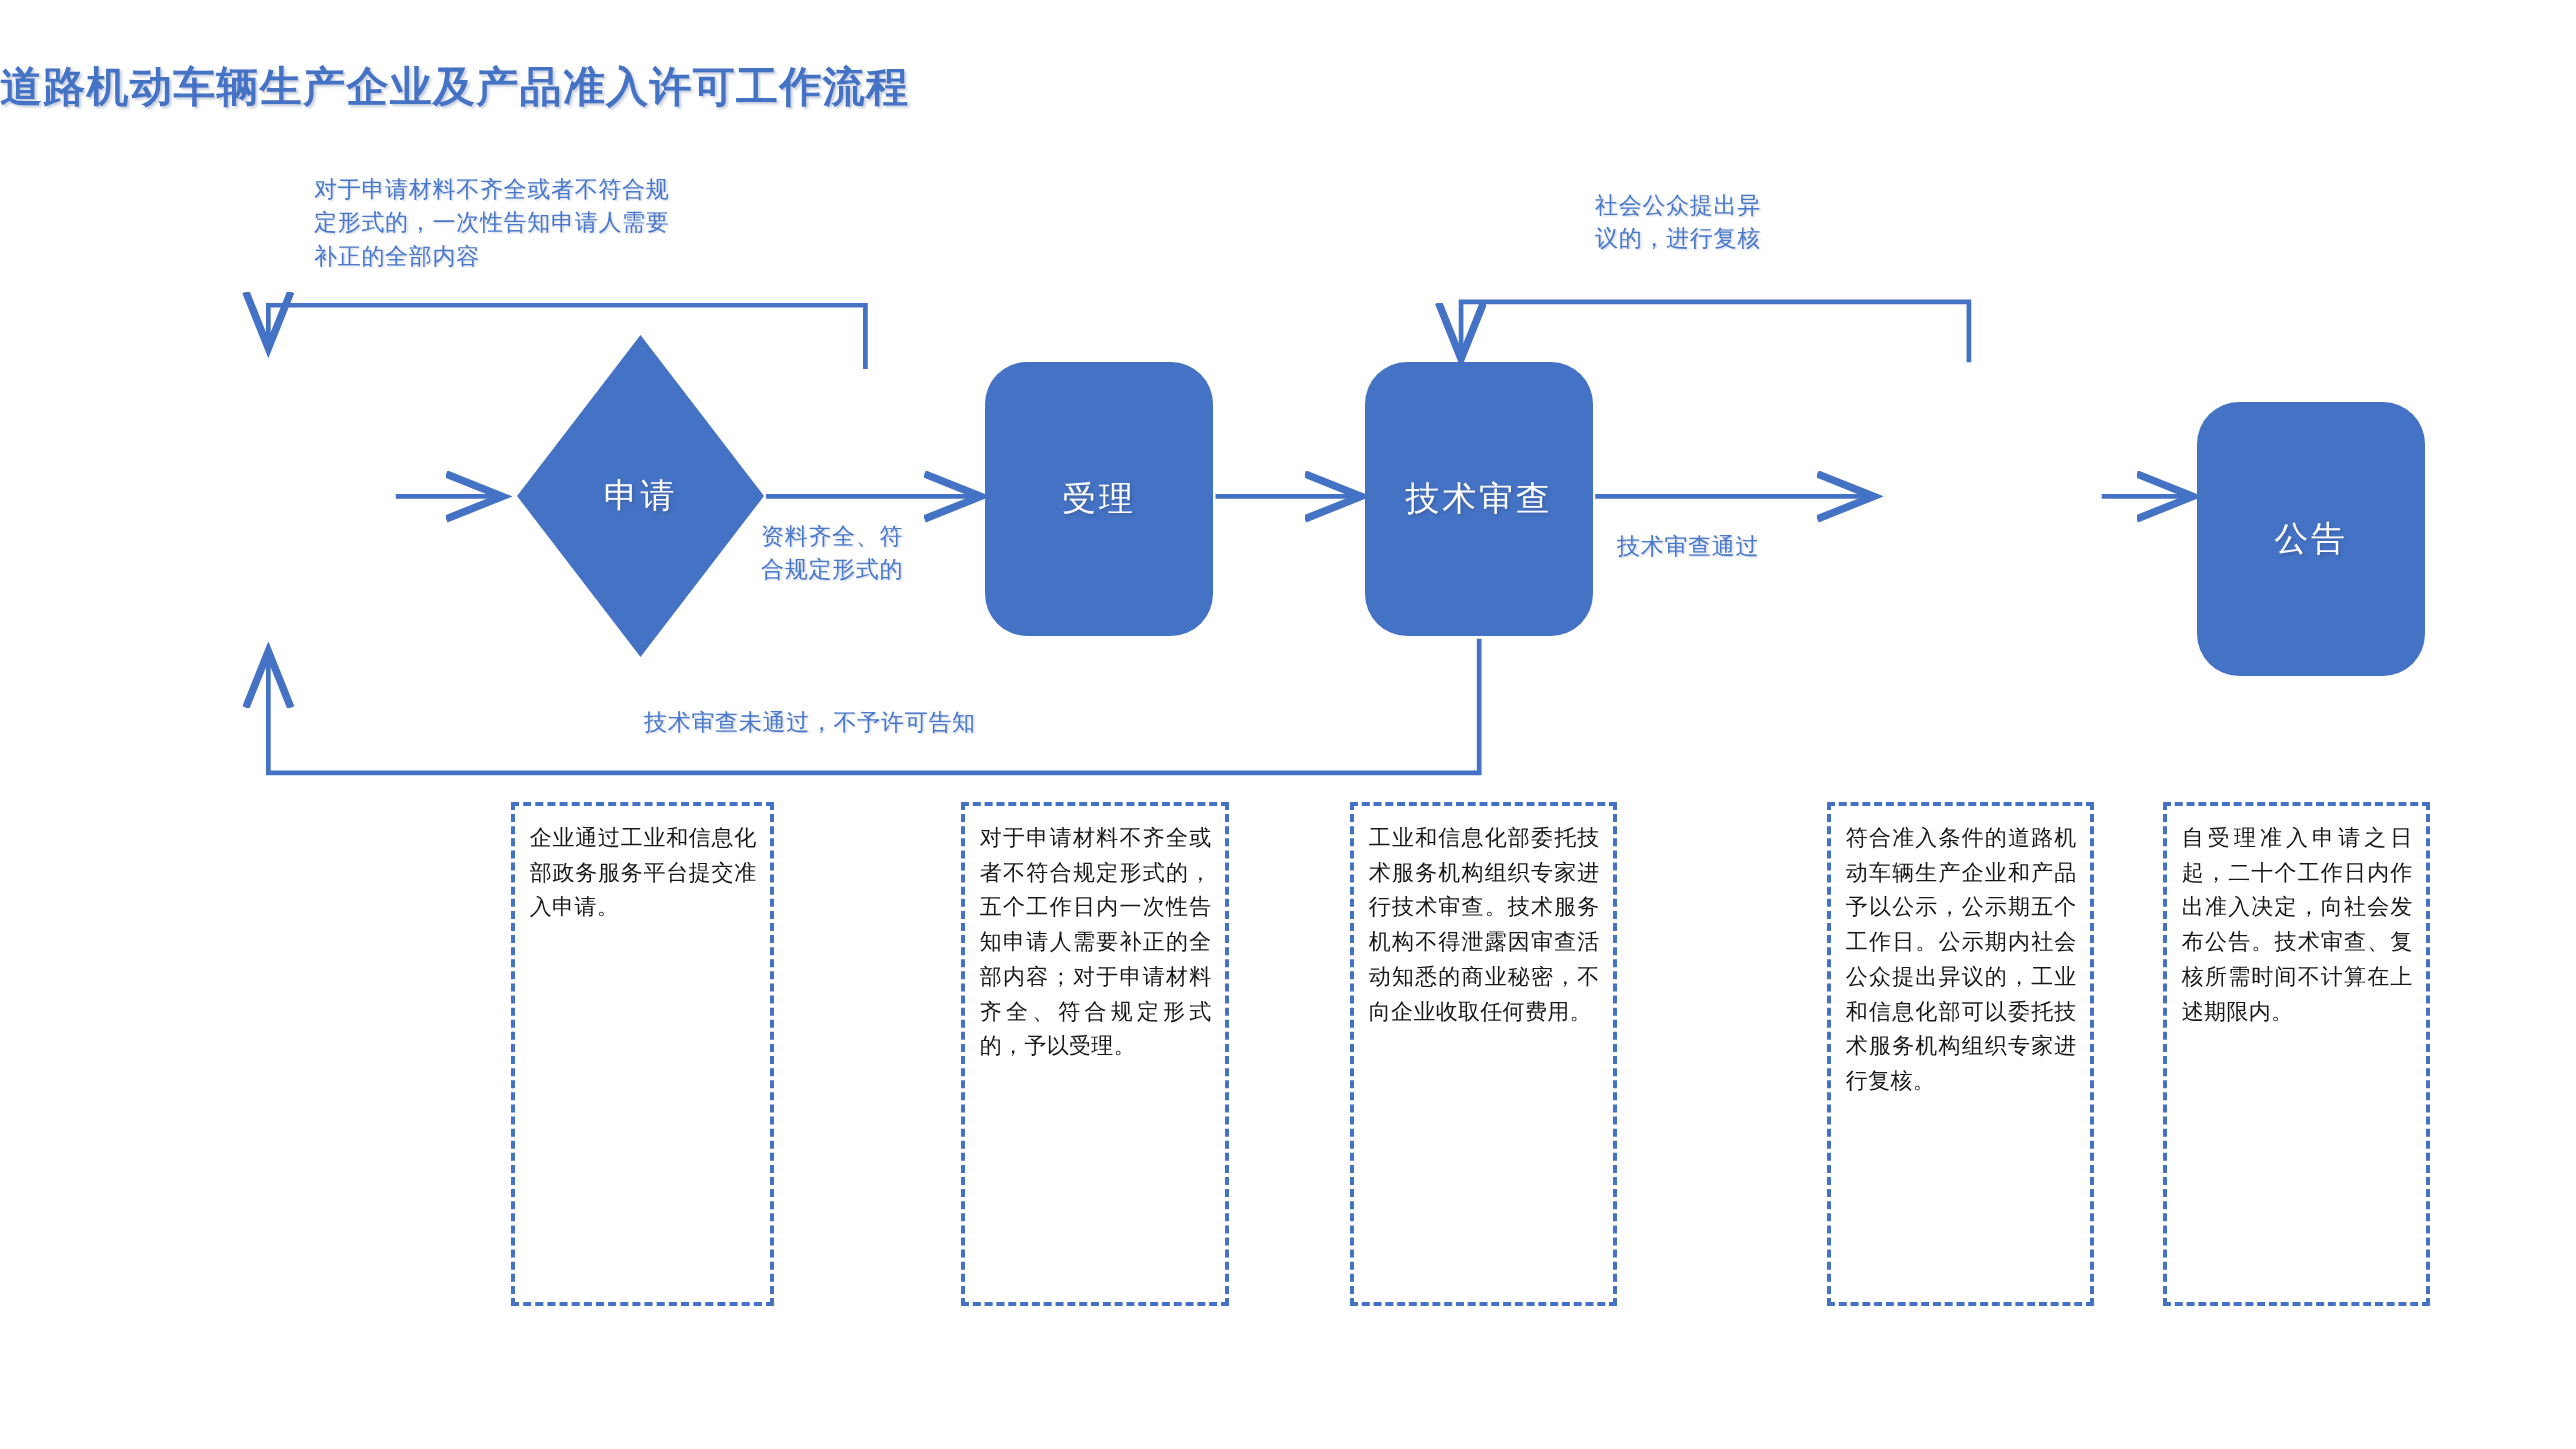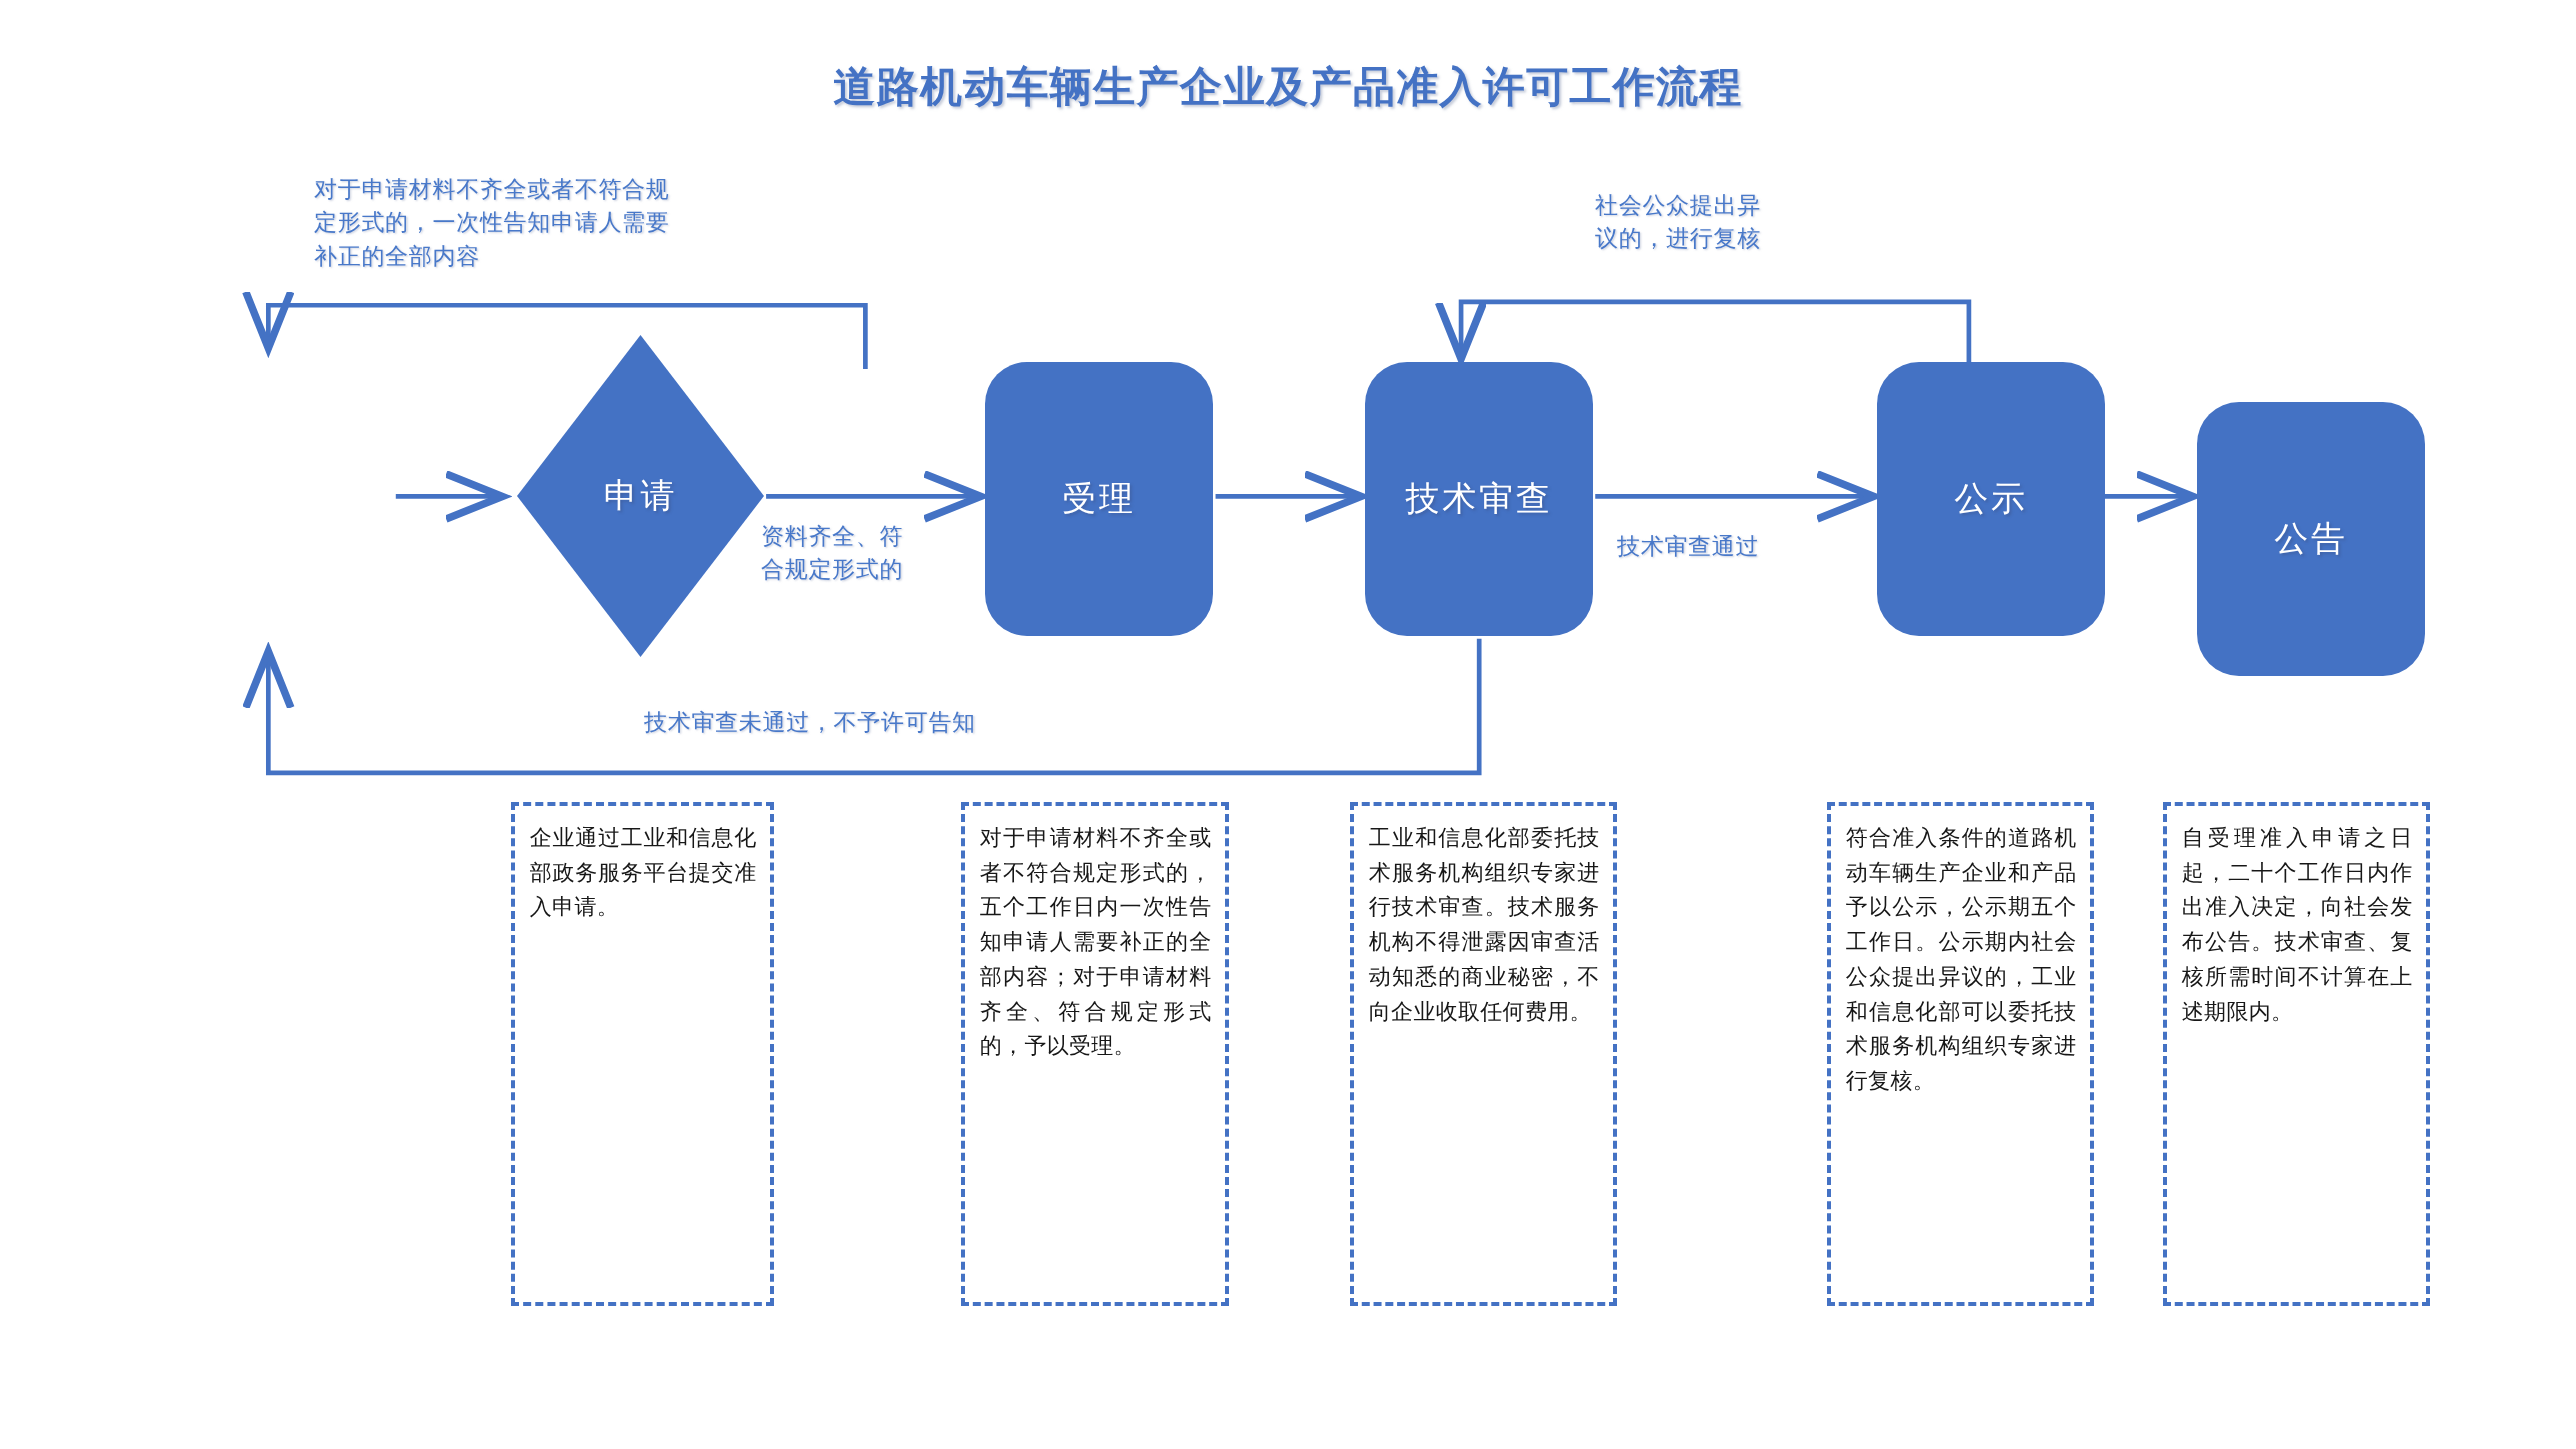--- a/index.html
+++ b/index.html
@@ -6,21 +6,20 @@
   body{
     width:2576px;height:1449px;background:#ffffff;
     font-family:"DejaVu Sans","Liberation Sans",sans-serif;
     position:relative;overflow:hidden;
   }
   #flow-root{position:absolute;inset:0;}
 
   
   .title{
     position:absolute;left:0;right:0;top:59px;
-    text-align:center;
     font-size:42px;font-weight:bold;letter-spacing:1.3px;
     color:#4472C4;
     text-shadow:2px 2px 2.7px rgba(150,160,185,.55);
   }
 
   
   svg.conn{position:absolute;left:0;top:0;width:2576px;height:1449px;overflow:visible;}
 
   
   .node{position:absolute;color:#ffffff;}
@@ -113,24 +112,20 @@
   <div class="node rbox" style="left:985px;top:362px;">
     <div class="shape"></div>
     <div class="lbl">受理</div>
   </div>
 
   <div class="node rbox" style="left:1365px;top:362px;">
     <div class="shape"></div>
     <div class="lbl">技术审查</div>
   </div>
 
-  <div class="node rbox" style="left:1877px;top:362px;">
-    <div class="shape"></div>
-    <div class="lbl">公示</div>
-  </div>
 
   <div class="node rbox" style="left:2197px;top:362px;margin-top:40px;">
     <div class="shape"></div>
     <div class="lbl">公告</div>
   </div>
 
   <div class="elabel" style="left:314px;top:173px;text-align:left;">对于申请材料不齐全或者不符合规
 定形式的，一次性告知申请人需要
 补正的全部内容</div>
 

